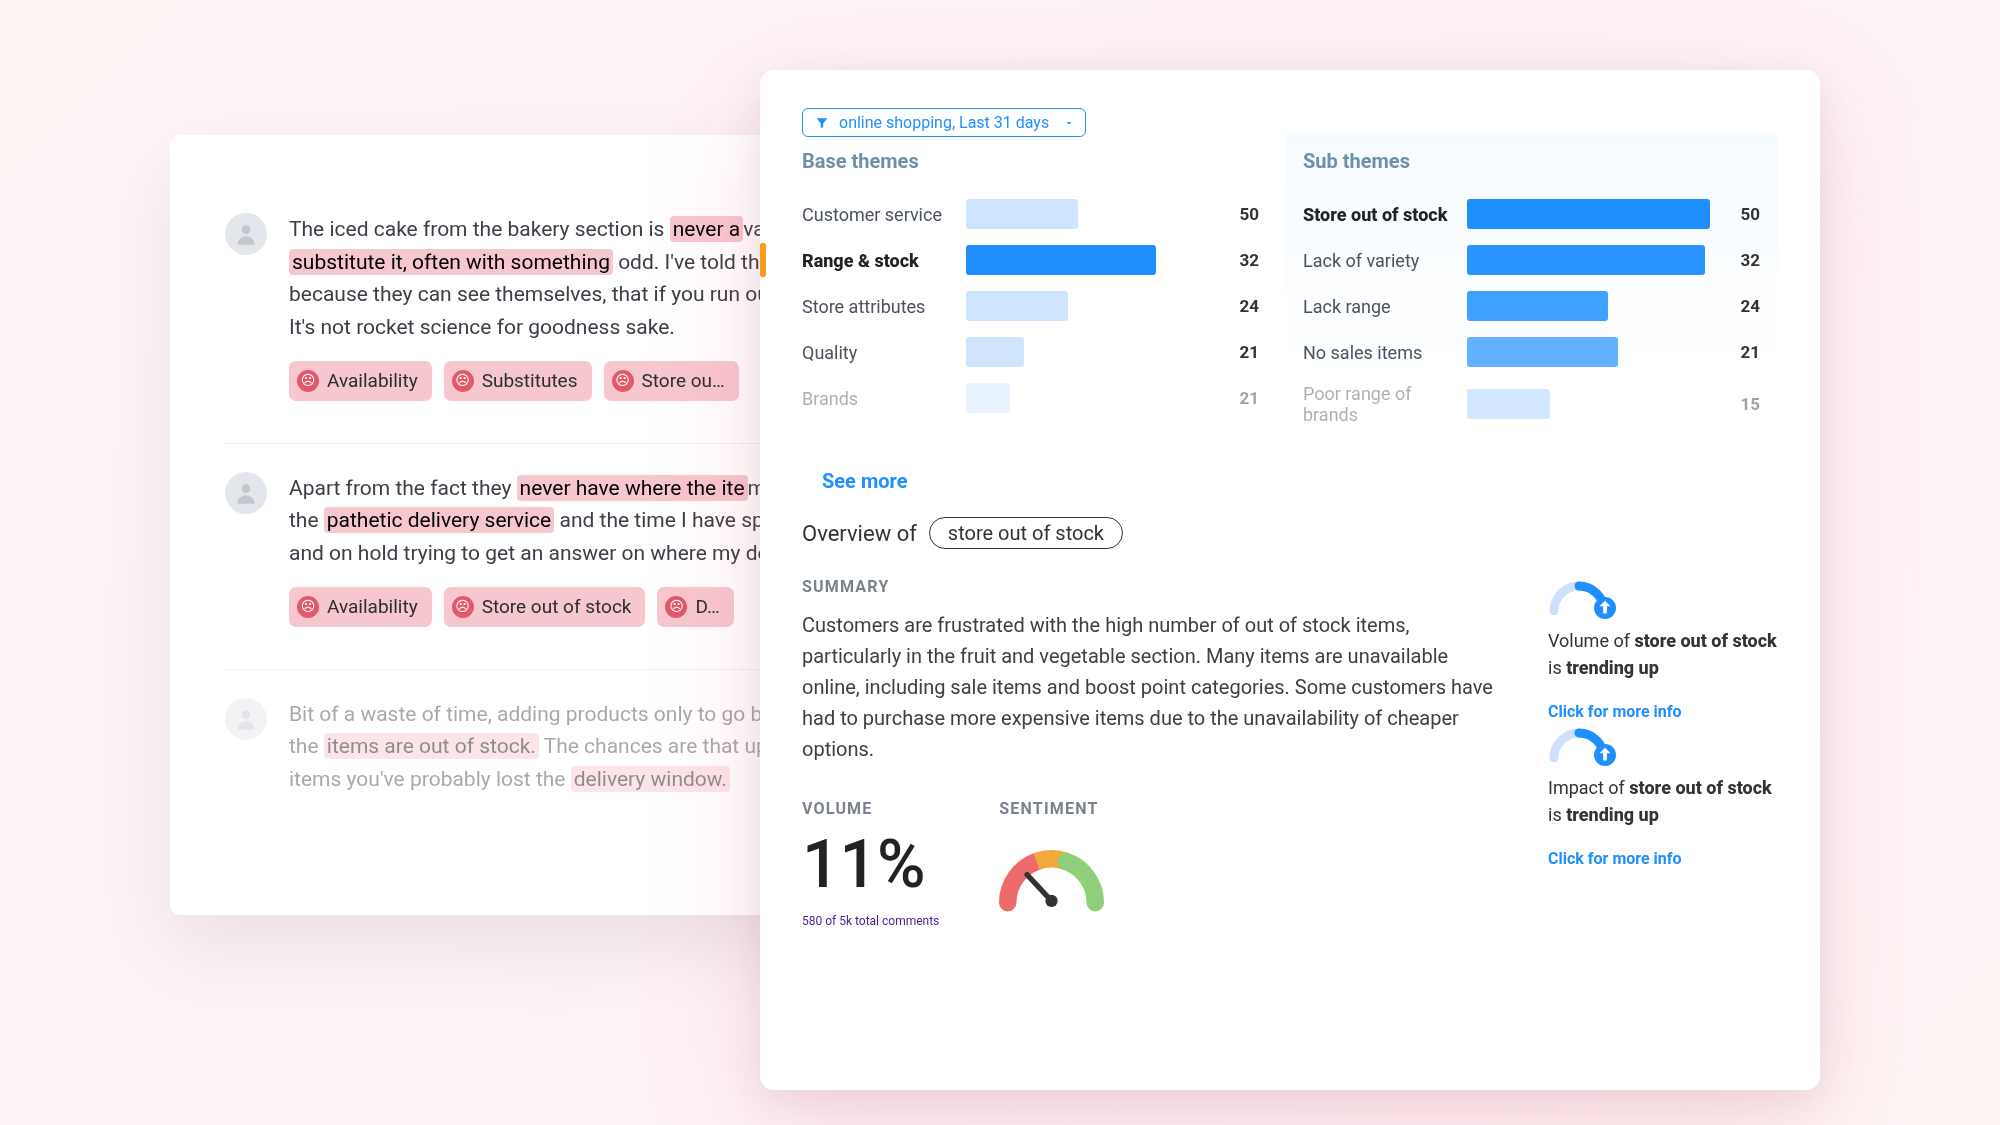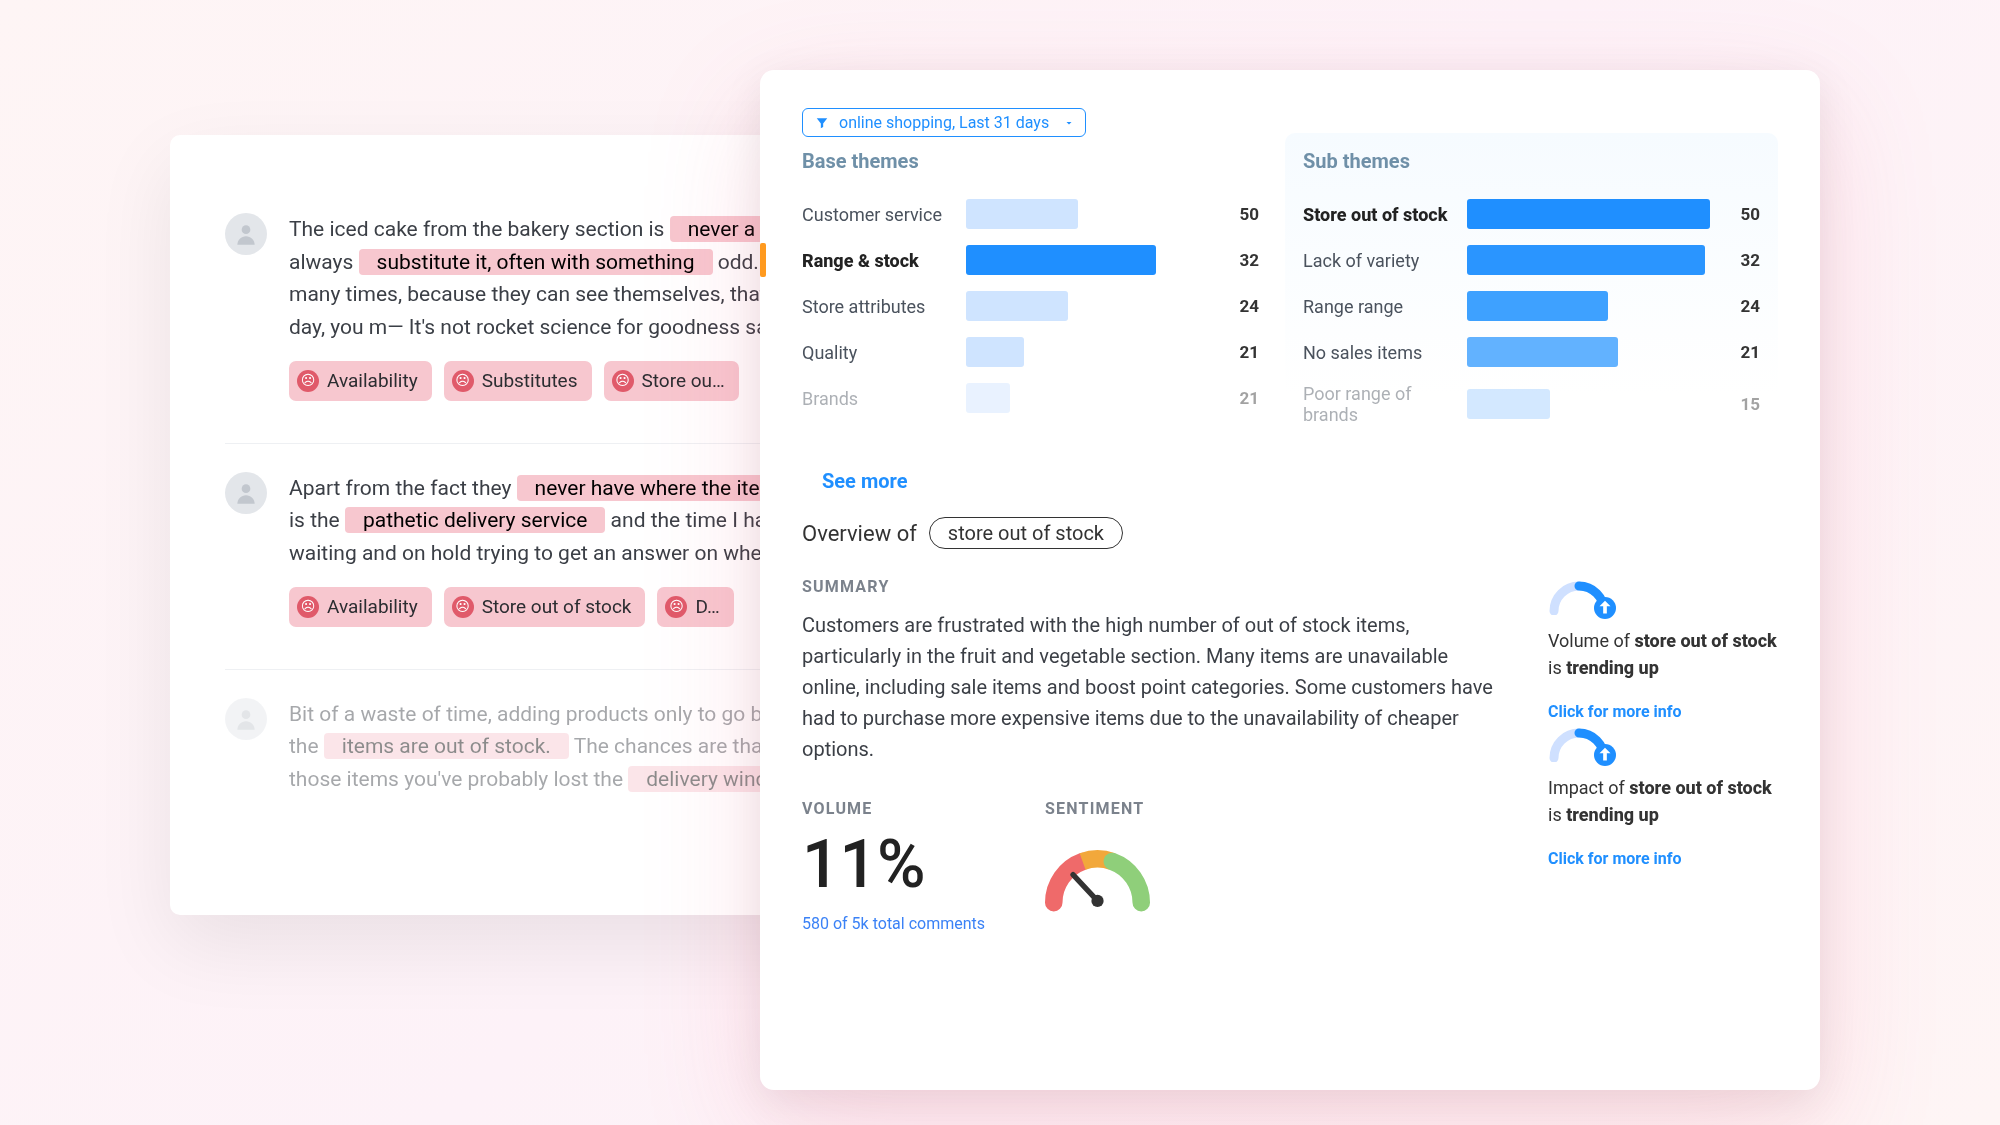--- a/index.html
+++ b/index.html
@@ -31,21 +31,21 @@
   }
   .comment:last-child { border-bottom: none; }
   .avatar {
     width: 42px; height: 42px; flex: 0 0 42px;
     border-radius: 50%; background: #e3e6ea;
     display: flex; align-items: center; justify-content: center;
   }
   .avatar svg { width: 26px; height: 26px; fill: #c2c7ce; }
   .comment-body { flex: 1; color: #3b3f46; font-size: 21px; line-height: 1.55; }
   .comment-body p { margin-bottom: 18px; }
-  .hl { background: #f7c7cf; border-radius: 4px; padding: 1px 18px; }
+  .hl { background: #f7c7cf; border-radius: 4px; padding: 1px 3px; }
   .comment.faded { opacity: .45; }
   .tags { display: flex; flex-wrap: wrap; gap: 12px; }
   .tag {
     display: inline-flex; align-items: center; gap: 8px;
     background: #f7c7cf; border-radius: 7px; padding: 5px 14px 5px 8px;
     color: #2b2d31; font-size: 19px;
   }
   .tag .face {
     width: 22px; height: 22px; border-radius: 50%;
     background: #e05a6a; display: flex; align-items: center; justify-content: center;
@@ -122,21 +122,21 @@
   .mini-gauge svg { width: 62px; height: 38px; }
   .mini-gauge .badge {
     position: absolute; right: -6px; bottom: -4px;
     width: 22px; height: 22px; border-radius: 50%;
     background: #1f8fff; display: flex; align-items: center; justify-content: center;
   }
 
   
   .metrics-row { display: flex; gap: 60px; margin-top: 34px; }
   .metric-col .big { font-size: 66px; font-weight: 500; color: #222; line-height: 1; }
-  .metric-col .sub { color: #3b82f6; font-size: 16px; margin-top: 16px; }
+  .metric-col .sub { color: #4c1d95; font-size: 12px; margin-top: 16px; }
 
   .sentiment-wrap { display: flex; gap: 24px; align-items: flex-start; }
   .sentiment-gauge { width: 105px; height: 80px; }
   .sentiment-bars { display: flex; flex-direction: column; gap: 10px; }
   .srow { display: flex; align-items: center; gap: 10px; }
   .srow .pct { width: 50px; text-align: right; color: #555; font-size: 17px; }
   .srow .emo { width: 18px; height: 18px; border-radius: 50%; display: inline-block; }
   .srow .bar { height: 22px; border-radius: 2px; }
 </style>
 </head>
@@ -273,21 +273,21 @@
             <div class="theme-val">50</div>
           </div>
           <div class="theme-row">
             <div class="theme-name">Lack of variety</div>
             <div class="theme-bar">
               <div class="fill" style="width: 98%; background: rgb(42, 149, 255);"></div>
             </div>
             <div class="theme-val">32</div>
           </div>
           <div class="theme-row">
-            <div class="theme-name">Range range</div>
+            <div class="theme-name">Lack range</div>
             <div class="theme-bar">
               <div class="fill" style="width: 58%; background: rgb(62, 161, 255);"></div>
             </div>
             <div class="theme-val">24</div>
           </div>
           <div class="theme-row">
             <div class="theme-name">No sales items</div>
             <div class="theme-bar">
               <div class="fill" style="width: 62%; background: rgb(98, 178, 255);"></div>
             </div>

